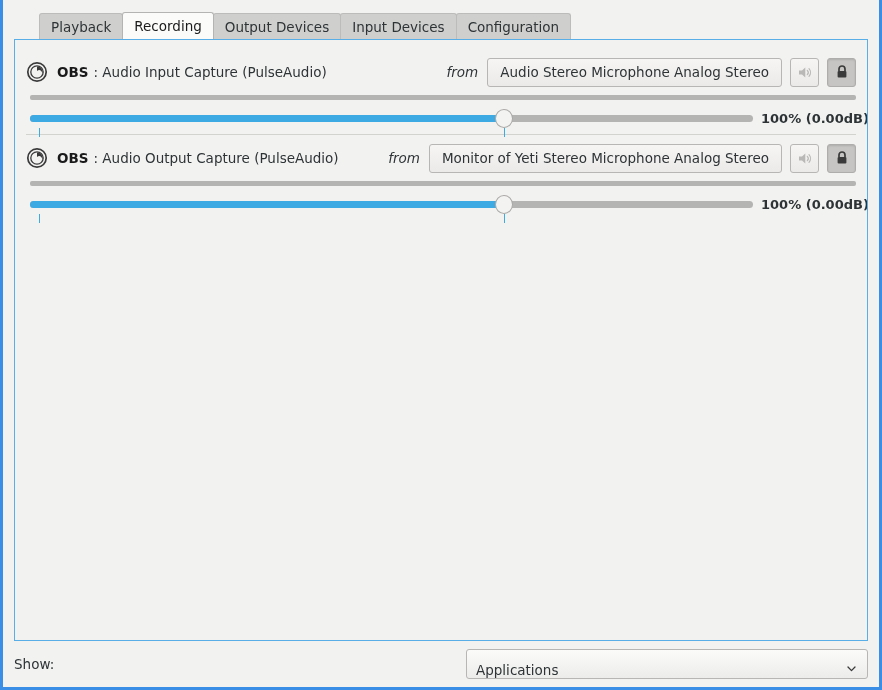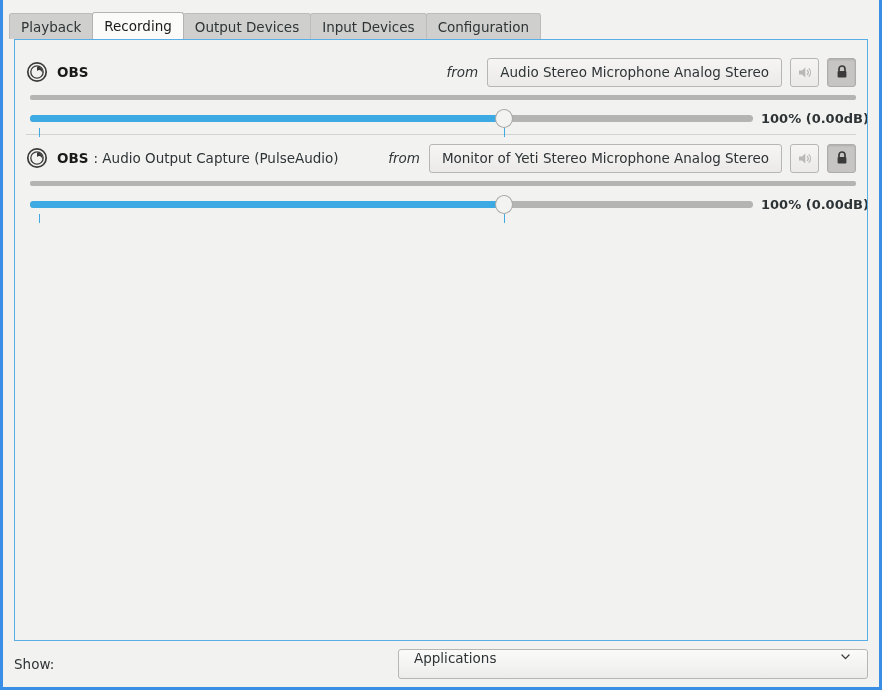--- a/index.html
+++ b/index.html
@@ -95,22 +95,22 @@
   .btn-close {
     background: #d673d6;
     border-radius: 50%;
     width: 17px; height: 17px;
   }
 
   
   .tabbar {
     height: 27px;
     min-height: 27px;
-    margin: 12px 0 0 0;
-    padding-left: 6px;
+    margin: 12px 0 0 8px;
+    padding-left: 28px;
     display: flex;
     align-items: flex-end;
     position: relative;
     background: transparent;
   }
   .tab {
     height: 26px;
     padding: 0 11px;
     display: flex;
     align-items: center;
@@ -295,25 +295,25 @@
     align-items: center;
     padding: 0 11px;
     box-sizing: border-box;
   }
   .show-label {
     font-size: 13.5px;
     color: #2e3436;
   }
   .show-select {
     margin-left: auto;
-    width: 470px;
+    width: 402px;
     height: 30px;
     display: flex;
-    align-items: flex-start;
-    padding: 0 15px;
+    align-items: flex-end;
+    padding: 0 9px;
     box-sizing: border-box;
     font-size: 13.5px;
     color: #2e3436;
     background: linear-gradient(to bottom, #fbfbfa, #ececea);
     border: 1px solid #b8b6b4;
     border-radius: 3px;
     cursor: pointer;
   }
   .show-select .chev { margin-left: auto; }
 </style>
@@ -337,20 +337,21 @@
       <div class="stream">
         <div class="stream-head">
           <div class="obs-icon">
             <svg width="22" height="22" viewBox="0 0 22 22">
               <circle cx="11" cy="11" r="9.2" fill="none" stroke="#3a3a3a" stroke-width="1.7"></circle>
               <circle cx="11" cy="11" r="6.2" fill="none" stroke="#3a3a3a" stroke-width="1.3"></circle>
               <path d="M11 5.4 a5.6 5.6 0 0 1 4.2 9.3 a3.1 3.1 0 0 0 -4.2 -4.6 Z" fill="#3a3a3a"></path>
             </svg>
           </div>
           <div class="stream-name">OBS</div>
+          <div class="stream-desc">: Audio Input Capture (PulseAudio)</div>
           <div class="spacer"></div>
           <div class="from-label">from</div>
           <div class="device-btn">Audio Stereo Microphone Analog Stereo</div>
           <div class="icon-btn">
             <svg width="17" height="17" viewBox="0 0 17 17">
               <path d="M3 6.4 L6 6.4 L9.3 3.4 L9.3 13.6 L6 10.6 L3 10.6 Z" fill="#b9b8b6"></path>
               <path d="M11.3 6.3 a3.2 3.2 0 0 1 0 4.4" stroke="#b9b8b6" stroke-width="1.2" fill="none" stroke-linecap="round"></path>
               <path d="M13 4.7 a5.6 5.6 0 0 1 0 7.6" stroke="#b9b8b6" stroke-width="1.2" fill="none" stroke-linecap="round"></path>
             </svg>
           </div>

